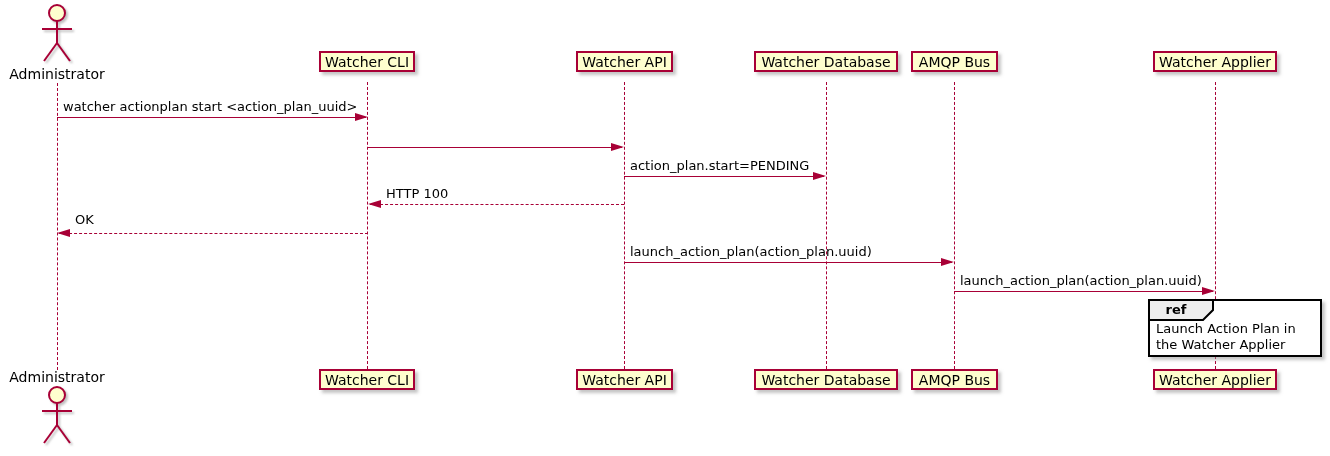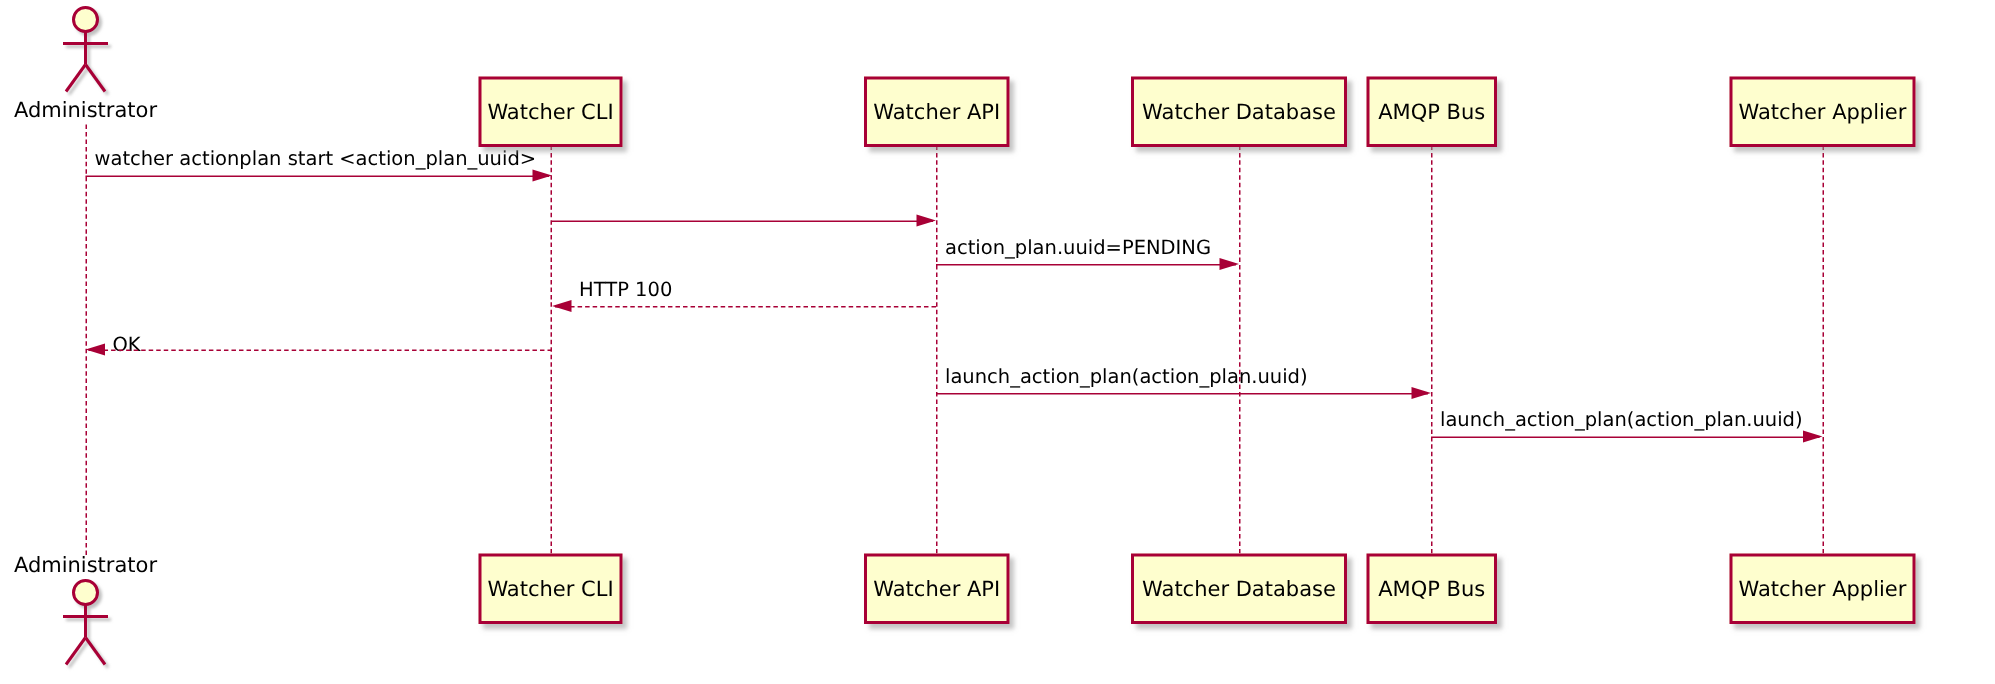--- a/index.html
+++ b/index.html
@@ -2,21 +2,21 @@
 <html><head>
 <meta charset="utf-8">
 <style>
   html,body{margin:0;padding:0;background:#fff;}
   .stage{
     position:relative;width:1330px;height:456px;background:#fff;overflow:hidden;
     font-family:"DejaVu Sans","Liberation Sans",sans-serif;color:#000;
   }
   .lifeline{position:absolute;width:0;border-left:1px dashed #A80036;z-index:1;}
   .pbox{
-    position:absolute;height:47px;box-sizing:border-box;
+    position:absolute;height:21px;box-sizing:border-box;
     background:#FEFECE;border:2px solid #A80036;
     display:flex;align-items:center;justify-content:center;
     font-size:14px;white-space:nowrap;z-index:3;
     box-shadow:3px 3px 3px rgba(150,150,150,0.55);
   }
   .actor-svg{position:absolute;z-index:3;filter:drop-shadow(2px 2px 1px rgba(150,150,150,0.6));}
   .actor-label{position:absolute;width:112px;text-align:center;font-size:14px;z-index:3;white-space:nowrap;}
   .msg-line{position:absolute;height:0;border-top:1px solid #A80036;z-index:2;}
   .msg-line.dashed{border-top-style:dashed;}
   .msg-label{position:absolute;font-size:13px;white-space:nowrap;z-index:2;height:16px;line-height:16px;text-align:center;}
@@ -65,40 +65,47 @@
   <div class="pbox" style="left:911px;top:51px;width:87px">AMQP Bus</div>
   <div class="pbox" style="left:1153px;top:51px;width:124px">Watcher Applier</div>
 
   <div class="msg-label" style="left:63px;top:99px">watcher actionplan start &lt;action_plan_uuid&gt;</div>
   <div class="msg-line" style="left:57px;top:117px;width:309px"></div>
   <div class="arr right" style="left:355px;top:113px"></div>
 
   <div class="msg-line" style="left:368px;top:147px;width:254px"></div>
   <div class="arr right" style="left:611px;top:143px"></div>
 
-  <div class="msg-label" style="left:630px;top:158px">action_plan.uuid=PENDING</div>
+  <div class="msg-label" style="left:630px;top:158px">action_plan.start=PENDING</div>
   <div class="msg-line" style="left:624px;top:176px;width:200px"></div>
   <div class="arr right" style="left:813px;top:172px"></div>
 
   <div class="msg-label" style="left:386px;top:186px">HTTP 100</div>
   <div class="msg-line dashed" style="left:370px;top:204px;width:254px"></div>
   <div class="arr left" style="left:368px;top:200px"></div>
 
-  <div class="msg-label" style="left:75px;top:223px">OK</div>
+  <div class="msg-label" style="left:75px;top:212px">OK</div>
   <div class="msg-line dashed" style="left:59px;top:233px;width:309px"></div>
   <div class="arr left" style="left:57px;top:229px"></div>
 
   <div class="msg-label" style="left:630px;top:244px">launch_action_plan(action_plan.uuid)</div>
   <div class="msg-line" style="left:624px;top:262px;width:328px"></div>
   <div class="arr right" style="left:941px;top:258px"></div>
 
   <div class="msg-label" style="left:960px;top:273px">launch_action_plan(action_plan.uuid)</div>
   <div class="msg-line" style="left:954px;top:291px;width:259px"></div>
   <div class="arr right" style="left:1202px;top:287px"></div>
 
+  <div class="refbox">
+    <svg class="ref-header-svg" width="68" height="22" viewBox="0 0 68 22">
+      <polygon points="1,1 65,1 65,11 55,21 1,21" fill="#EEEEEE" stroke="#000000" stroke-width="2"></polygon>
+    </svg>
+    <div class="ref-keyword">ref</div>
+    <div class="ref-text">Launch Action Plan in the Watcher Applier</div>
+  </div>
 
   <div class="pbox" style="left:319px;top:369px;width:96px">Watcher CLI</div>
   <div class="pbox" style="left:576px;top:369px;width:97px">Watcher API</div>
   <div class="pbox" style="left:754px;top:369px;width:144px">Watcher Database</div>
   <div class="pbox" style="left:911px;top:369px;width:87px">AMQP Bus</div>
   <div class="pbox" style="left:1153px;top:369px;width:124px">Watcher Applier</div>
 
   <div class="actor-label" style="left:1px;top:369px">Administrator</div>
   <svg class="actor-svg" style="left:35px;top:384px" width="44" height="62" viewBox="0 0 44 62">
     <circle cx="22" cy="11" r="8" fill="#FEFECE" stroke="#A80036" stroke-width="2"></circle>

